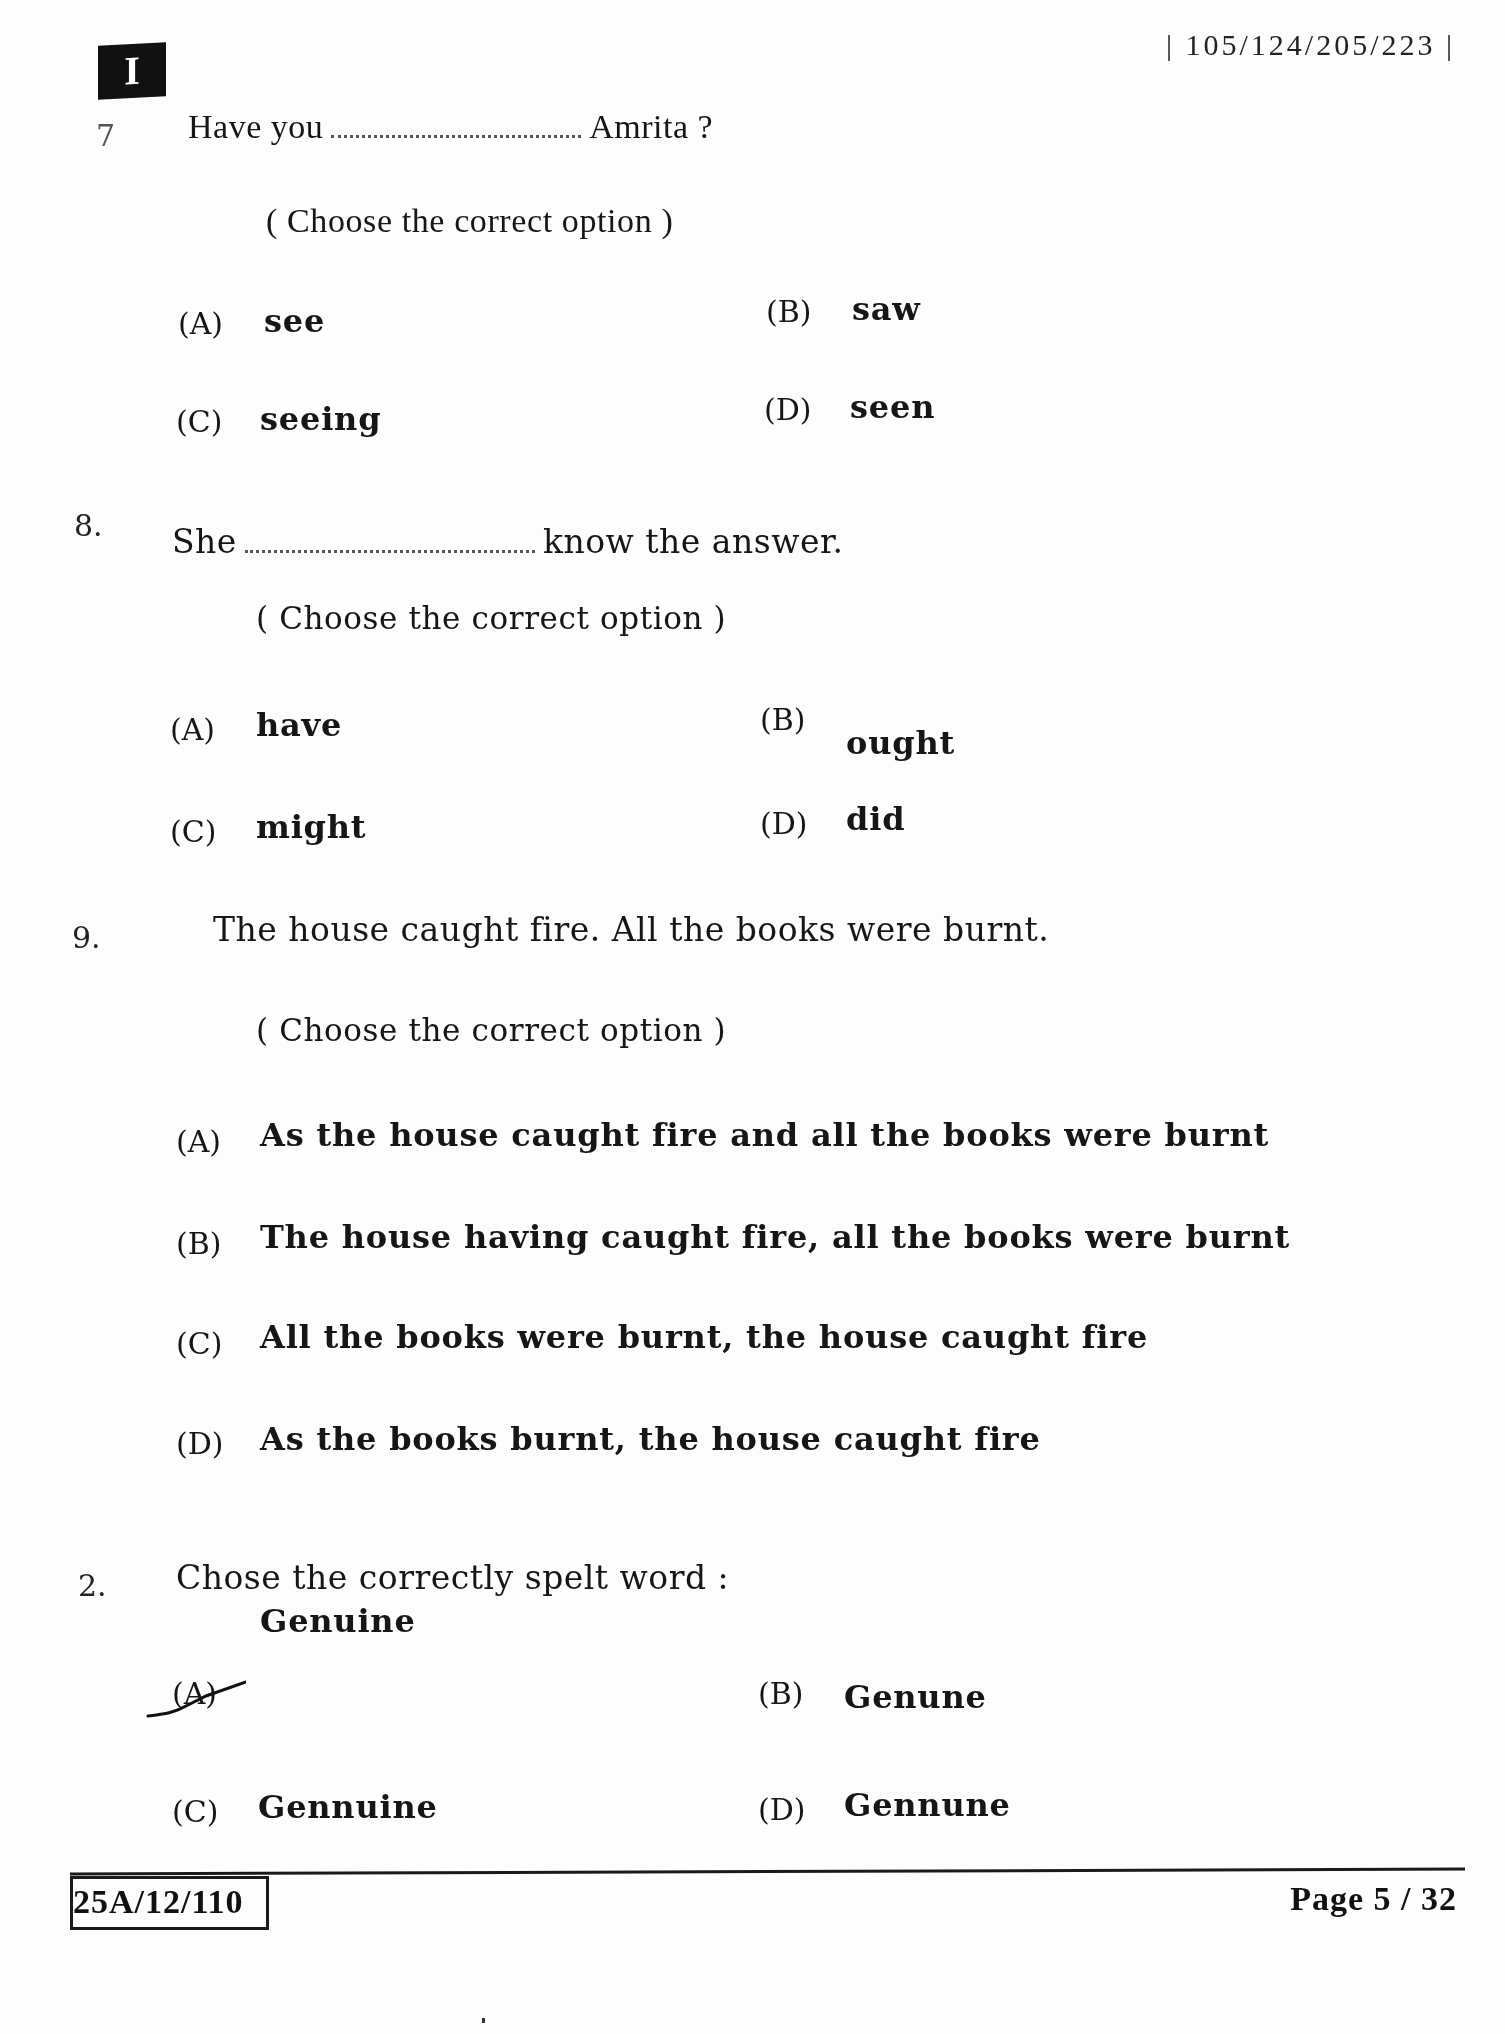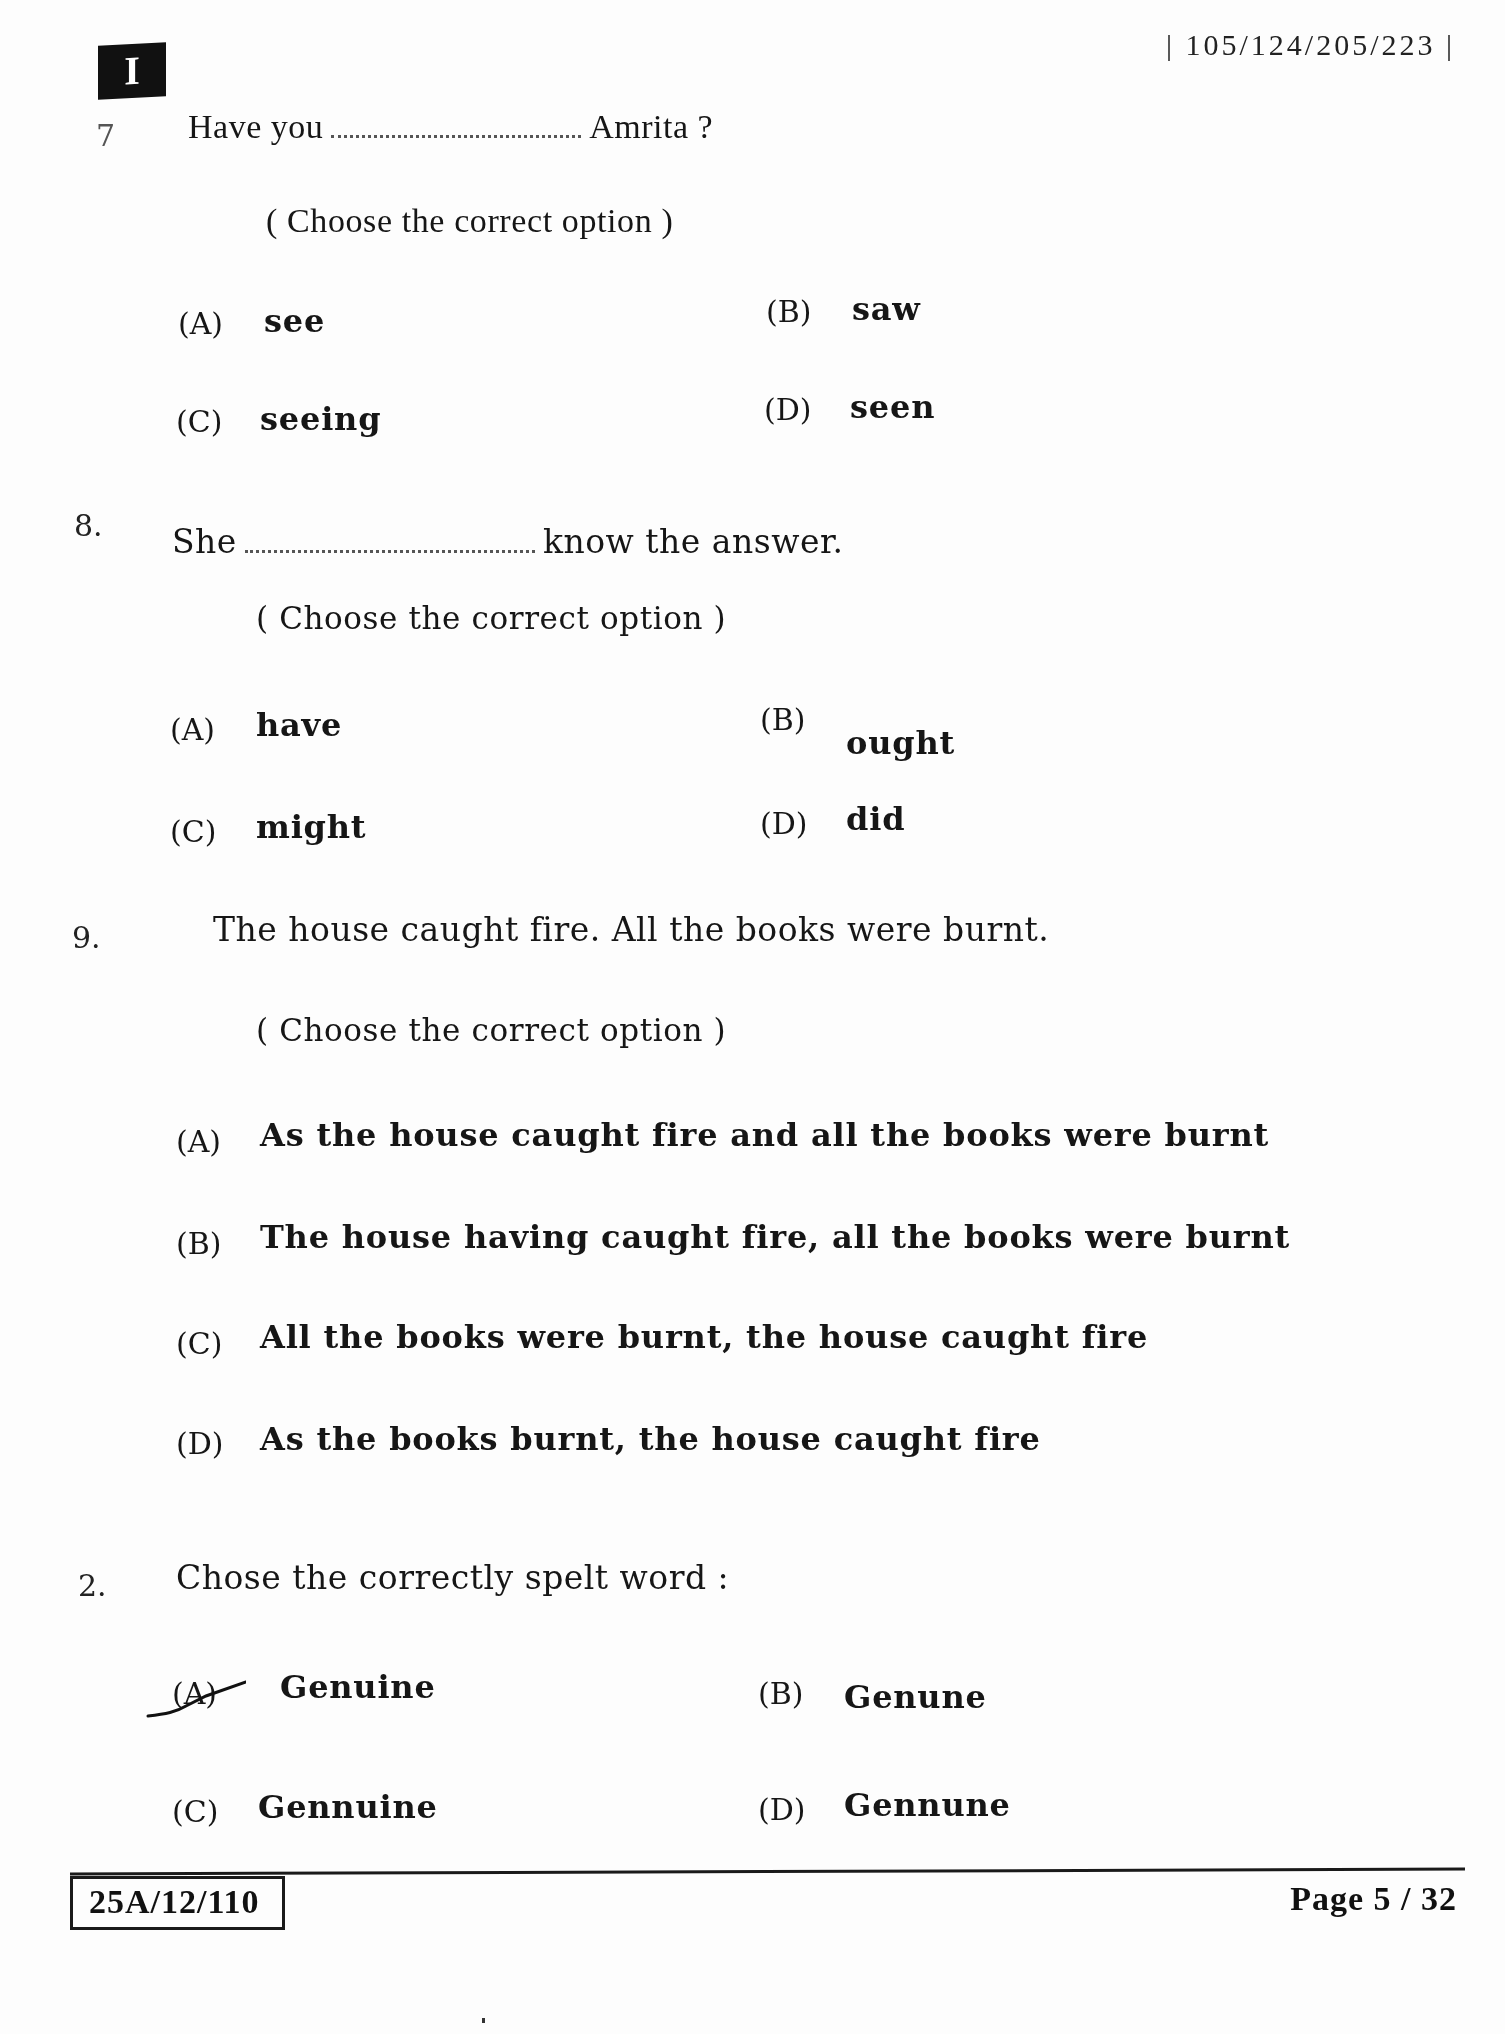--- a/index.html
+++ b/index.html
@@ -79,21 +79,21 @@
 
     .footer-rule {
       left: 70px; top: 1870px;
       width: 1395px;
       height: 0;
       border-top: 3px solid #1a1a1a;
       transform: rotate(-0.2deg);
     }
     .footer-code {
       left: 70px; top: 1876px;
-      padding: 4px 22px 6px 16px;
+      padding: 4px 22px 6px 0;
       border: 3px solid #1a1a1a;
       font-family: "Liberation Serif", serif;
       font-size: 34px;
       font-weight: bold;
       color: #111;
       letter-spacing: 1px;
     }
     .footer-page {
       right: 48px; top: 1880px;
       font-family: "Liberation Serif", serif;
@@ -187,21 +187,21 @@
   </div>
 
   <div>
     <span class="abs qnum" style="left:78px; top:1568px;">2.</span>
     <div class="abs qtext" style="left:176px; top:1558px;">Chose the correctly spelt word :</div>
     <div>
       <span class="abs opt-letter" style="left:172px; top:1676px;">(A)</span>
       <svg class="abs checkmark" viewBox="0 0 100 40">
         <path d="M2 36 C 20 34, 30 32, 40 26 L 60 16 L 100 2" stroke="#111" stroke-width="3" fill="none" stroke-linecap="round"></path>
       </svg>
-      <span class="abs opt-text" style="left:260px; top:1668px;margin-left:20px;">Genuine</span>
+      <span class="abs opt-text" style="left:260px; top:1602px;">Genuine</span>
     </div>
     <div>
       <span class="abs opt-letter" style="left:758px; top:1676px;">(B)</span>
       <span class="abs opt-text" style="left:844px; top:1670px;margin-top:8px;">Genune</span>
     </div>
     <div>
       <span class="abs opt-letter" style="left:172px; top:1794px;">(C)</span>
       <span class="abs opt-text" style="left:258px; top:1788px;">Gennuine</span>
     </div>
     <div>

